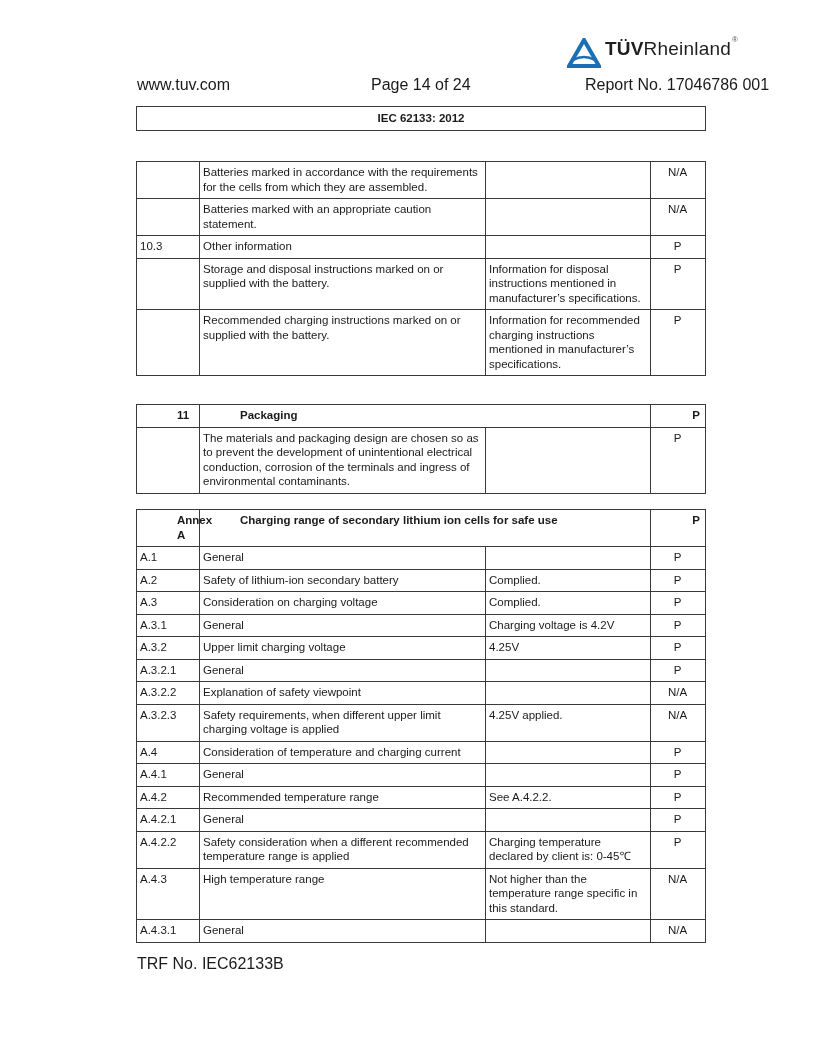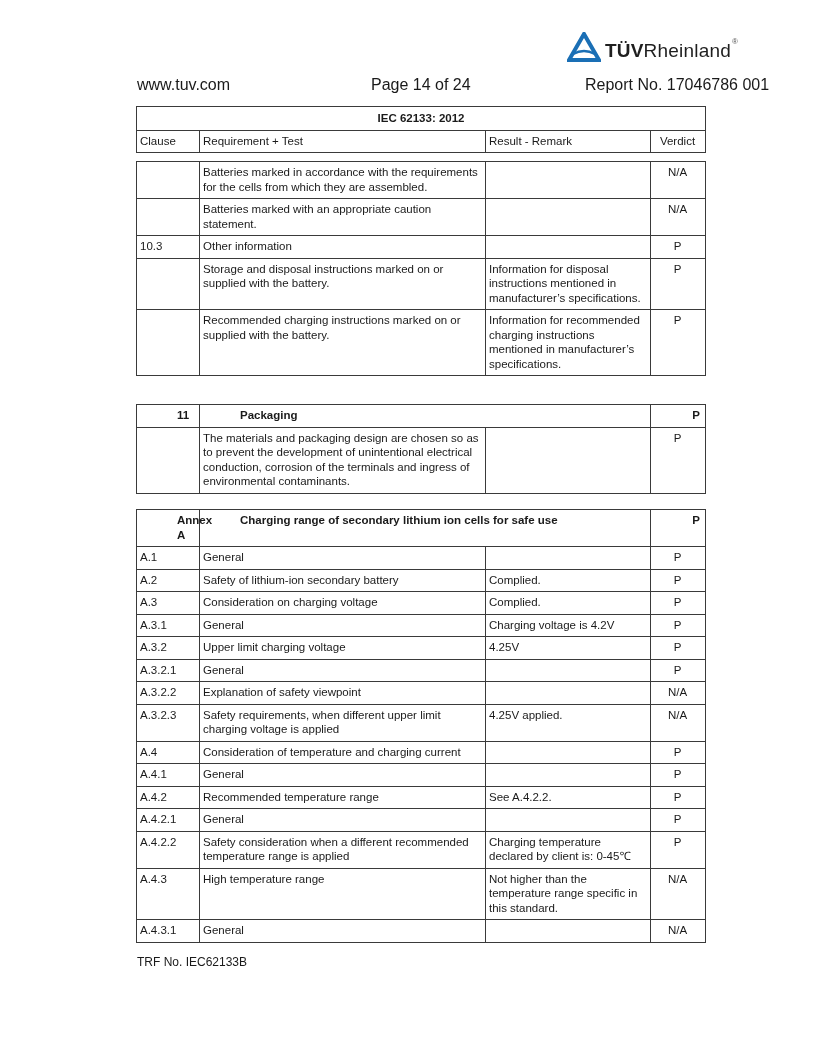--- a/index.html
+++ b/index.html
@@ -1,31 +1,31 @@
 <!DOCTYPE html>
 <html><head>
 <meta charset="utf-8">
 <style>
   html, body { margin: 0; padding: 0; background: #ffffff; }
   body { width: 816px; height: 1056px; position: relative; font-family: "Liberation Sans", sans-serif; color: #1a1a1a; font-size: 11.5px; }
-  .logo { position: absolute; left: 567px; top: 32px; display: flex; align-items: flex-end; }
+  .logo { position: absolute; left: 567px; top: 38px; display: flex; align-items: flex-start; }
   .logo svg { width: 34px; height: 30px; }
   .logo .brand { margin-left: 4px; font-size: 19px; letter-spacing: 0.2px; color: #1f1f1f; }
   .logo .brand b { font-weight: 700; }
   .logo .reg { font-size: 8px; vertical-align: top; position: relative; top: -3px; margin-left: 1px; color: #555; }
   .hdr { position: absolute; top: 76px; font-size: 16px; }
   .hdr.left { left: 137px; }
   .hdr.center { left: 371px; }
   .hdr.right { left: 585px; }
   table { position: absolute; left: 136px; width: 540px; border-collapse: collapse; table-layout: fixed; border-radius: 12px; }
   td { border: 1px solid #3a3a3a; padding: 3px 4px 4px 3px; vertical-align: top; line-height: 14.5px; font-size: 11.5px; }
   td.v { text-align: center; }
   td.b { font-weight: 700; padding-left: 40px; }
   .c1 { width: 63px; } .c2 { width: 286px; } .c3 { width: 165px; } .c4 { width: 55px; }
-  .footer { position: absolute; left: 137px; top: 955px; font-size: 12px; }
+  .footer { position: absolute; left: 137px; top: 955px; font-size: 16px; }
 </style>
 </head>
 <body>
 
 <div class="logo">
   <svg viewBox="0 0 34 30">
     <path d="M17 2 L32 28 L2 28 Z" fill="none" stroke="#1a6fb5" stroke-width="4" stroke-linejoin="miter"></path>
     <path d="M6 22 Q17 16 28 22" fill="none" stroke="#1a6fb5" stroke-width="2.5"></path>
   </svg>
   <span class="brand"><b>TÜV</b><span>Rheinland</span><span class="reg">®</span></span>
@@ -39,26 +39,20 @@
   <colgroup>
       <col class="c1">
       <col class="c2">
       <col class="c3">
       <col class="c4">
     </colgroup>
   <tbody>
       <tr>
     <td colspan="4" class="v b" style="padding:4px;">IEC 62133: 2012</td>
   </tr>
-  <tr>
-    <td>Clause</td>
-    <td>Requirement + Test</td>
-    <td>Result - Remark</td>
-    <td class="v">Verdict</td>
-  </tr>
 </tbody>
   </table>
 
 <table style="top:161px;">
   <colgroup>
       <col class="c1">
       <col class="c2">
       <col class="c3">
       <col class="c4">
     </colgroup>

